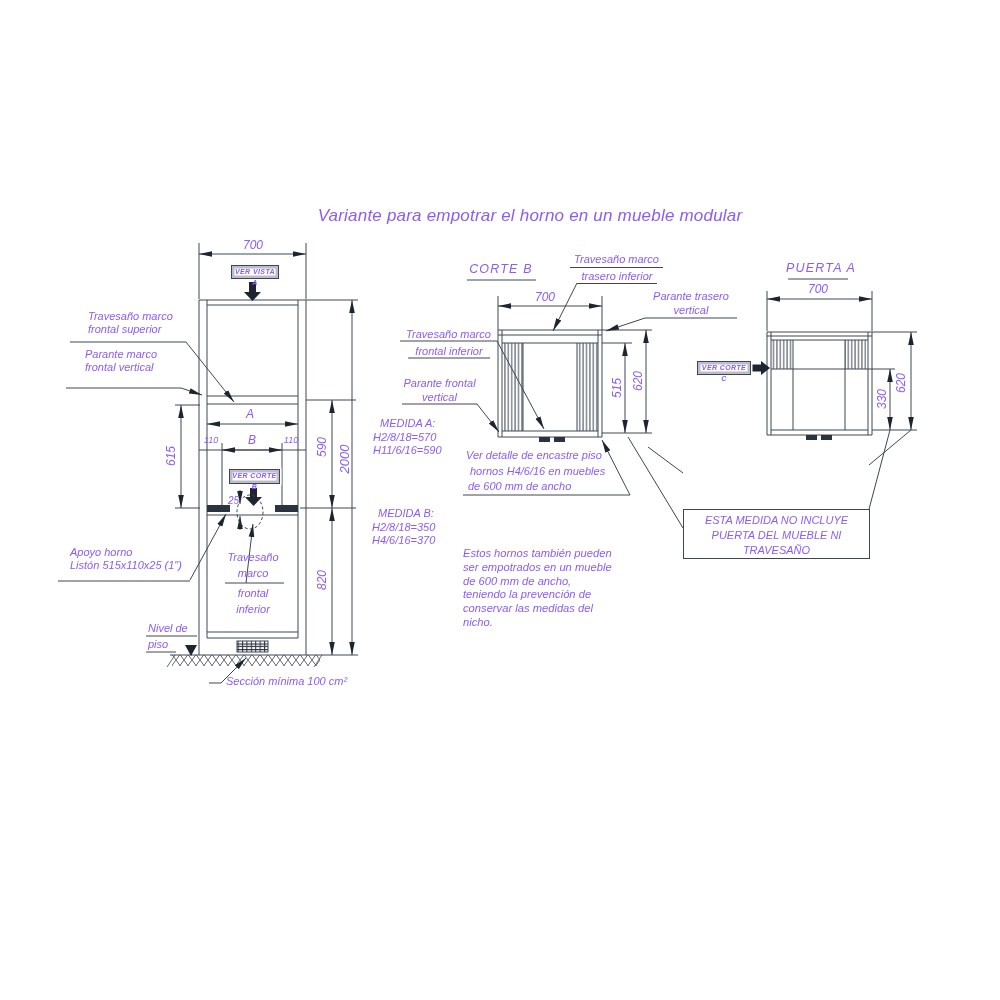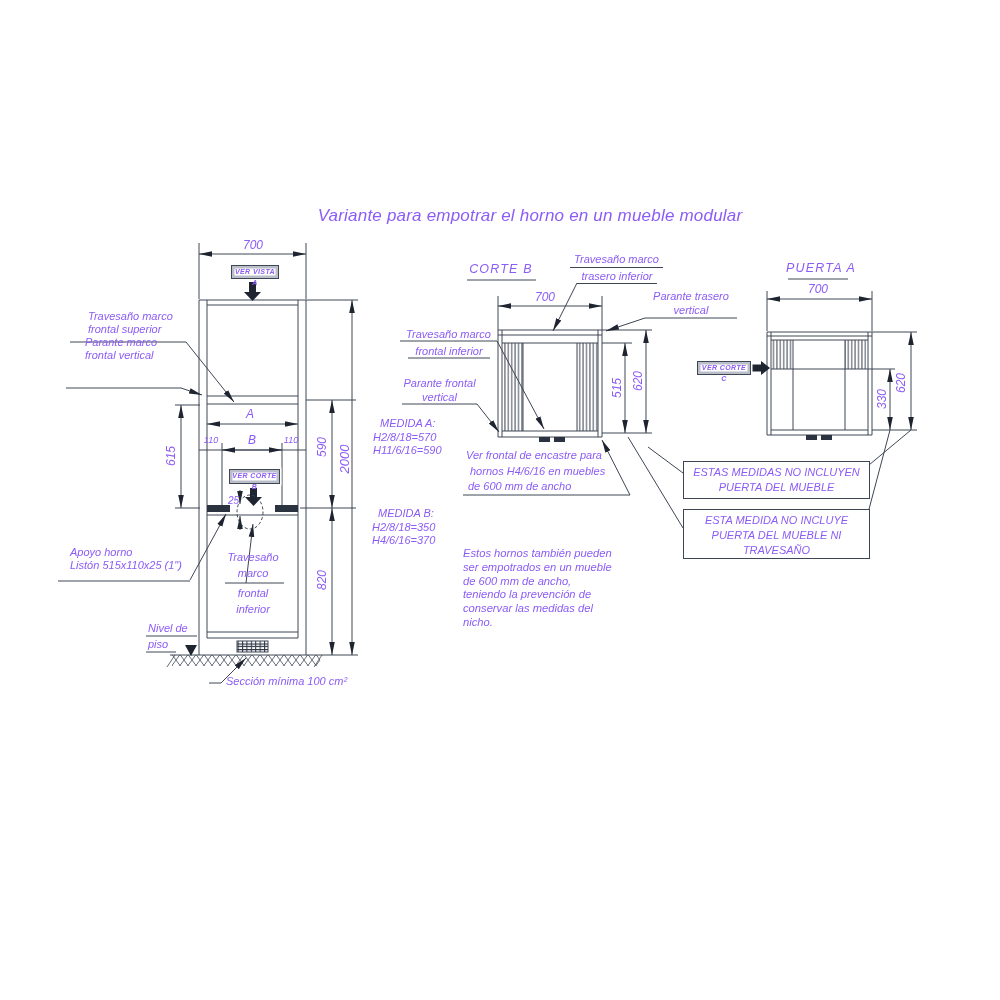--- a/index.html
+++ b/index.html
@@ -185,21 +185,21 @@
 <div class="t xs" style="left:228px;top:494px;">25</div>
 <div class="v" style="left:171px;top:456px;">615</div>
 <div class="v" style="left:322px;top:447px;">590</div>
 <div class="v" style="left:322px;top:580px;">820</div>
 <div class="v big" style="left:344px;top:459px;">2000</div>
 
 <div class="t blk" style="left:88px;top:310px;">
   <span>Travesaño marco</span>
   <span>frontal superior</span>
 </div>
-<div class="t blk" style="left:85px;top:336px;">
+<div class="t blk" style="left:85px;top:348px;">
   <span>Parante marco</span>
   <span>frontal vertical</span>
 </div>
 <div class="t blk" style="left:70px;top:546px;">
   <span>Apoyo horno</span>
   <span>Listón 515x110x25 (1")</span>
 </div>
 <div class="t blk c" style="left:222px;top:549px;width:62px;line-height:16px;">
   <span>Travesaño</span>
   <span>marco</span>
@@ -217,21 +217,21 @@
   <span>H2/8/18=570</span>
   <span>H11/6/16=590</span>
 </div>
 <div class="t blk lh14" style="left:372px;top:507px;">
   <span style="padding-left:6px;">MEDIDA B:</span>
   <span>H2/8/18=350</span>
   <span>H4/6/16=370</span>
 </div>
 
 <div class="t blk lh15" style="left:466px;top:448px;">
-  <span>Ver frontal de encastre para</span>
+  <span>Ver detalle de encastre piso</span>
   <span style="padding-left:4px;">hornos H4/6/16 en muebles</span>
   <span style="padding-left:2px;">de 600 mm de ancho</span>
 </div>
 <div class="t blk par" style="left:463px;top:547px;">
   <span>Estos hornos también pueden</span>
   <span>ser empotrados en un mueble</span>
   <span>de 600 mm de ancho,</span>
   <span>teniendo la prevención de</span>
   <span>conservar las medidas del</span>
   <span>nicho.</span>
@@ -249,23 +249,19 @@
 <div class="t c" style="left:408px;top:345px;width:82px;">frontal inferior</div>
 <div class="t c" style="left:402px;top:377px;width:75px;">Parante frontal</div>
 <div class="t c" style="left:402px;top:391px;width:75px;">vertical</div>
 
 <div class="t vtitle c" style="left:786px;top:262px;width:64px;">PUERTA A</div>
 <div class="t dim c" style="left:800px;top:283px;width:36px;">700</div>
 <div class="v" style="left:882px;top:399px;">330</div>
 <div class="v" style="left:901px;top:383px;">620</div>
 <div class="refbox" style="left:697px;top:361px;width:52px;height:12px;">VER CORTE C</div>
 
-<div class="notebox" style="left:683px;top:461px;width:185px;height:33px;">
-  <span style="display:block;">ESTAS MEDIDAS NO INCLUYEN</span>
-  <span style="display:block;">PUERTA DEL MUEBLE</span>
-</div>
 <div class="notebox" style="left:683px;top:509px;width:185px;height:45px;">
   <span style="display:block;">ESTA MEDIDA NO INCLUYE</span>
   <span style="display:block;">PUERTA DEL MUEBLE NI</span>
   <span style="display:block;">TRAVESAÑO</span>
 </div>
 
 </div>
 
 </body></html>

